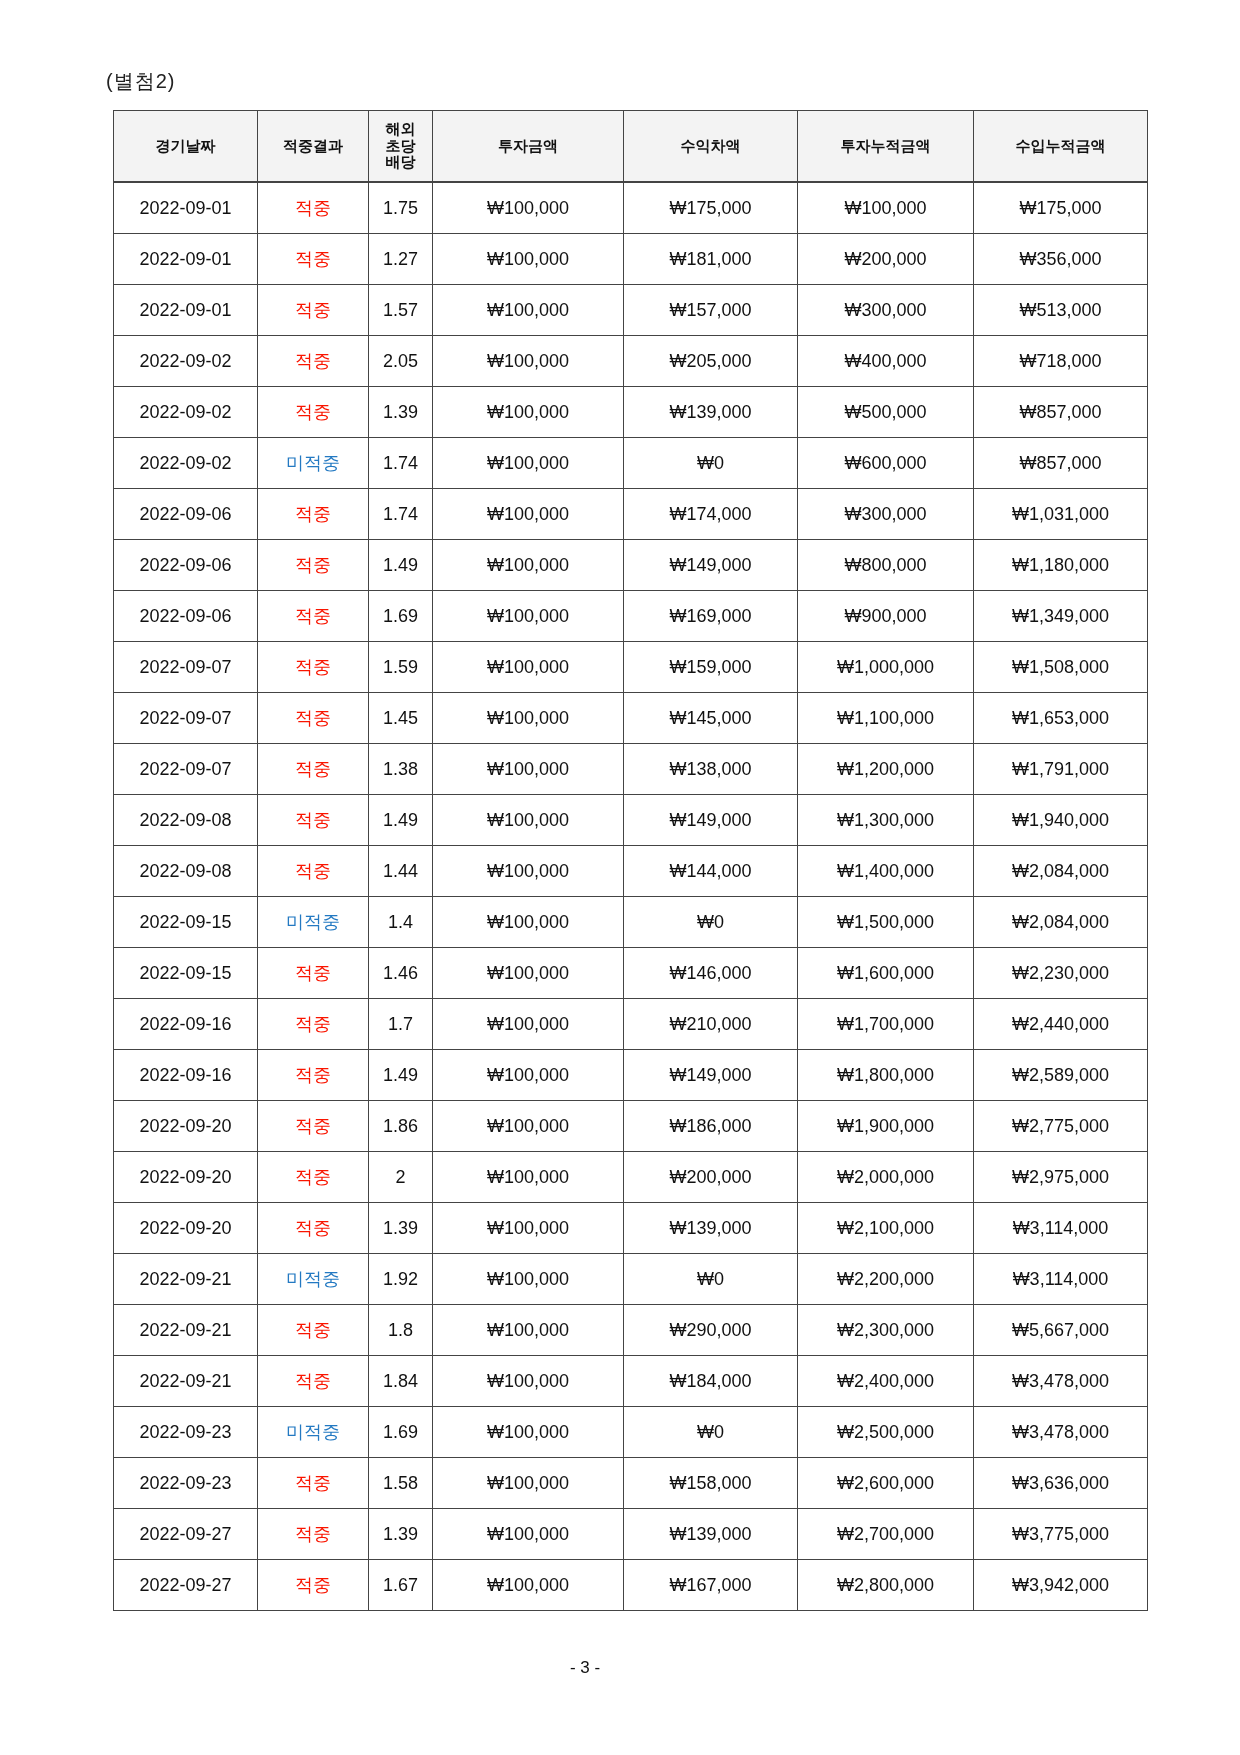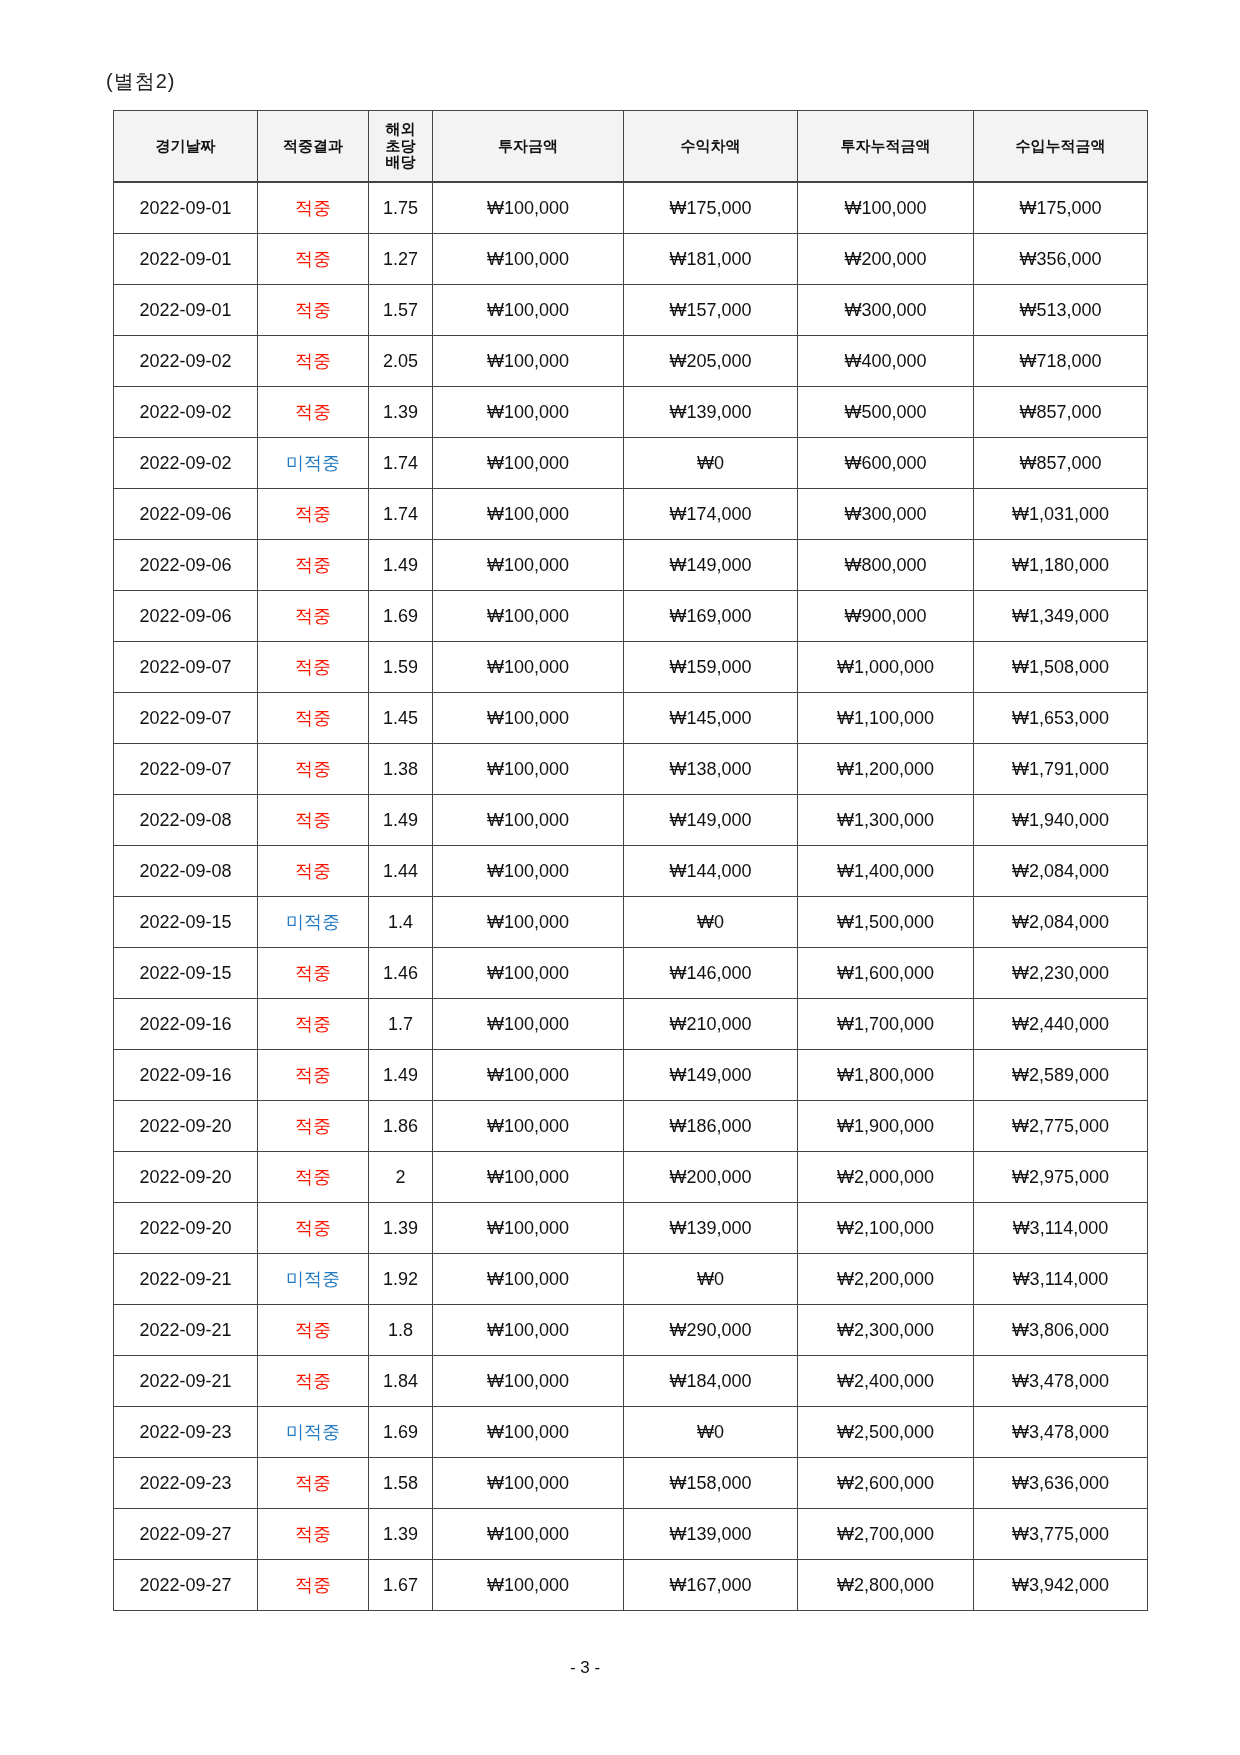--- a/index.html
+++ b/index.html
@@ -274,21 +274,21 @@
           <td>₩2,200,000</td>
           <td>₩3,114,000</td>
         </tr>
         <tr>
           <td>2022-09-21</td>
           <td class="hit">적중</td>
           <td>1.8</td>
           <td>₩100,000</td>
           <td>₩290,000</td>
           <td>₩2,300,000</td>
-          <td>₩3,806,000</td>
+          <td>₩5,667,000</td>
         </tr>
         <tr>
           <td>2022-09-21</td>
           <td class="hit">적중</td>
           <td>1.84</td>
           <td>₩100,000</td>
           <td>₩184,000</td>
           <td>₩2,400,000</td>
           <td>₩3,478,000</td>
         </tr>

